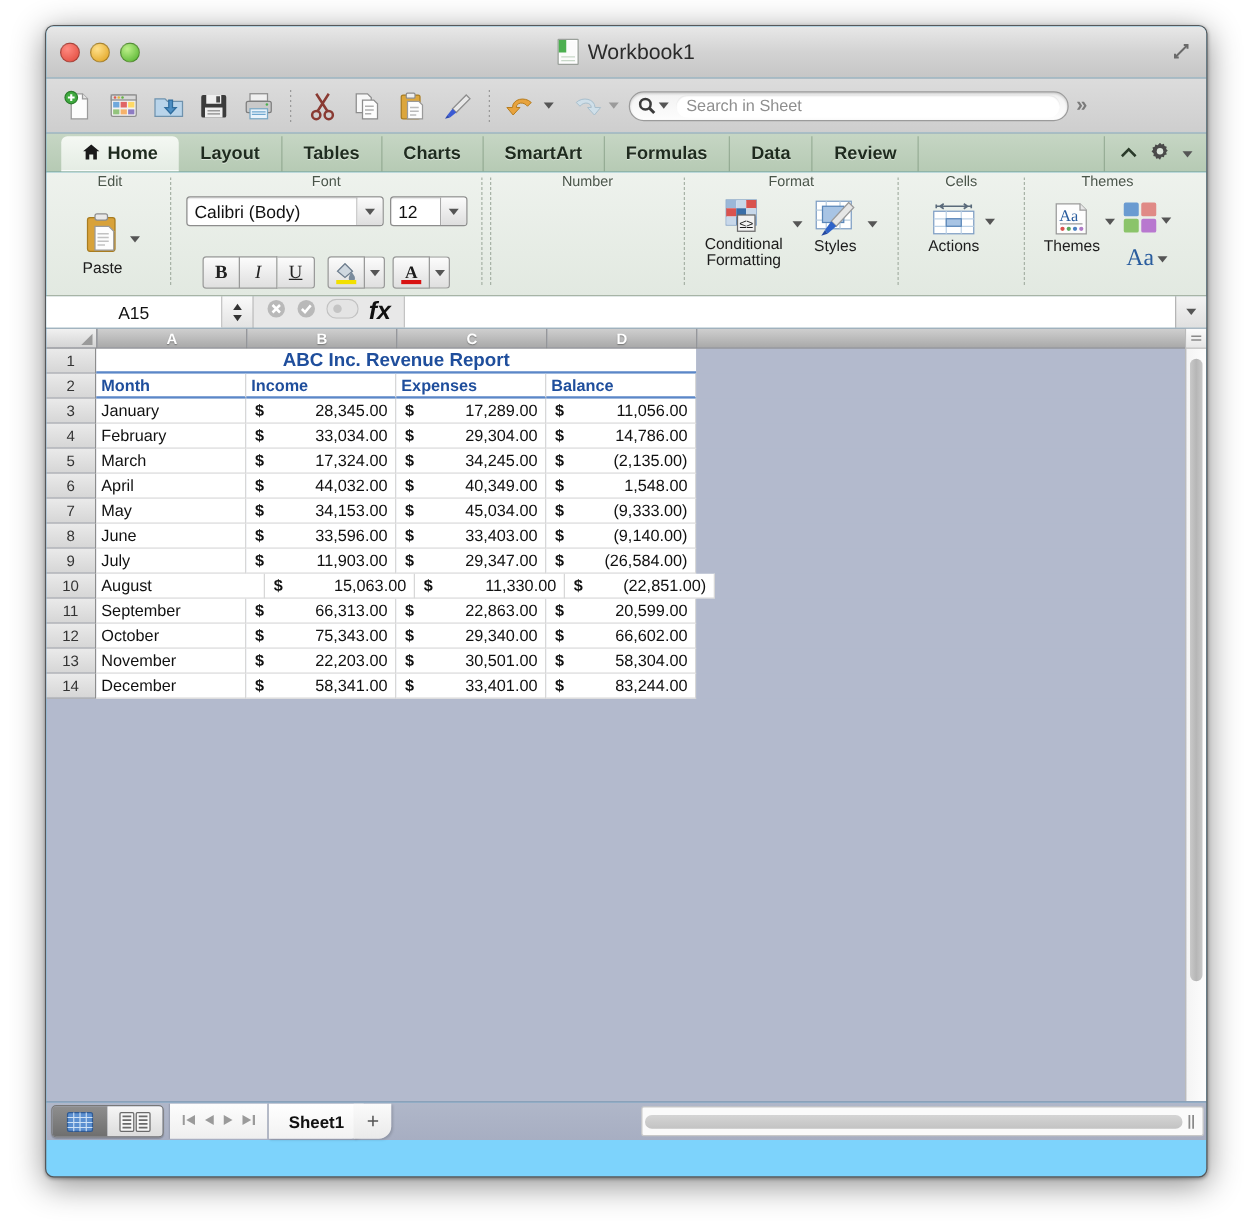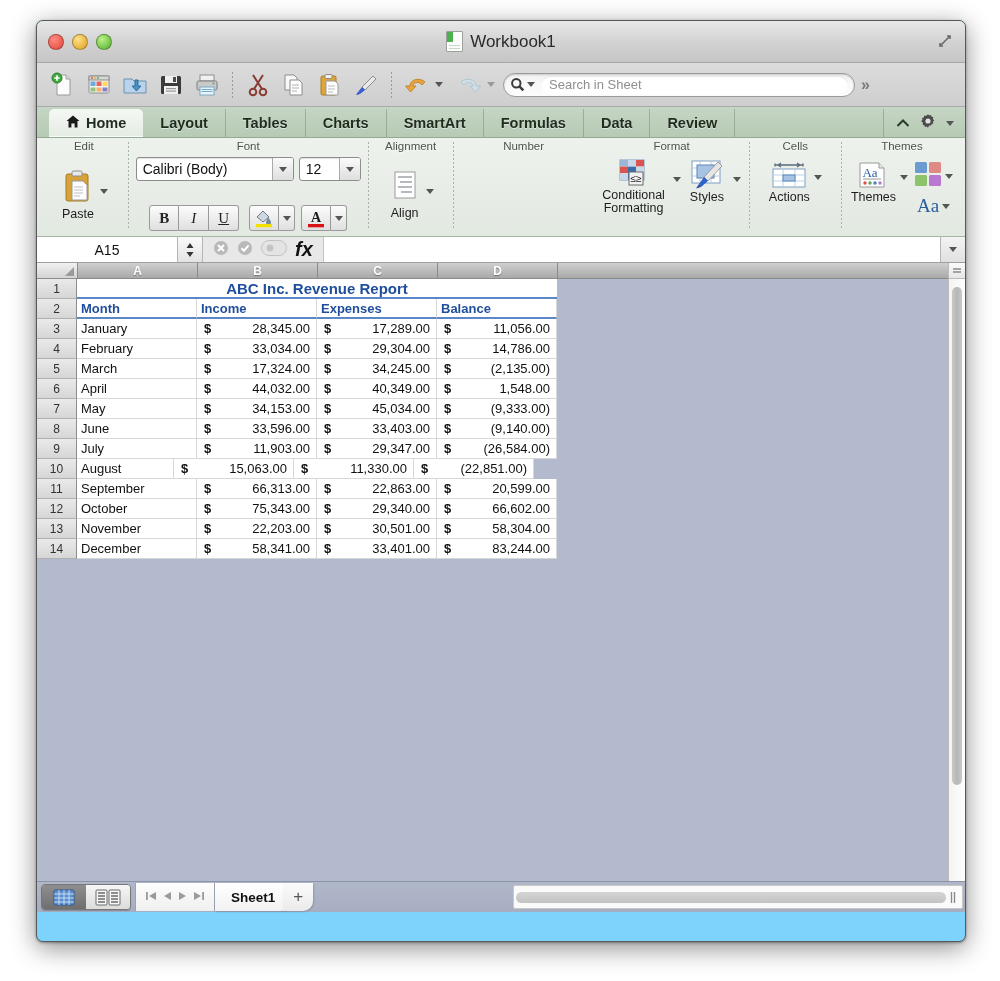--- a/index.html
+++ b/index.html
@@ -549,33 +549,20 @@
               </div>
               <div class="fbtn sm">
                   <span class="tri-d"></span>
                 </div>
             </div>
           </div>
         </div>
       </div>
       <div class="gsep"></div>
 
-      <div class="group" style="width:78px">
-        <div class="glabel">Alignment</div>
-        <div class="gbody">
-          <div class="big-btn">
-            <svg width="34" height="38" viewBox="0 0 34 38">
-              <rect x="7" y="3" width="20" height="26" fill="#fff" stroke="#9a9a9a"></rect>
-              <path d="M10 8 h14 M12 13 h12 M10 18 h14 M13 23 h11" stroke="#9aa3ab" stroke-width="1.7"></path>
-            </svg>
-            <div class="cap">Align</div>
-          </div>
-          <span class="tri-d" style="align-self:center;margin-top:-6px"></span>
-        </div>
-      </div>
       <div class="gsep"></div>
 
       <div class="group" style="width:140px">
         <div class="glabel">Number</div>
       </div>
       <div class="gsep"></div>
 
       <div class="group" style="width:156px">
         <div class="glabel">Format</div>
         <div class="gbody" style="gap:8px; align-items:flex-start; padding-top:4px;">
@@ -847,21 +834,21 @@
                 <span>29,347.00</span>
               </div>
               <div class="cell money" style="width: 120px;">
                 <span class="cur">$</span>
                 <span>(26,584.00)</span>
               </div>
               <div class="gridfill"></div>
             </div>
             <div class="grow">
               <div class="rowhdr">10</div>
-              <div class="cell" style="width: 97px;">August</div>
+              <div class="cell" style="width: 135px;">August</div>
               <div class="cell money" style="width: 120px;">
                 <span class="cur">$</span>
                 <span>15,063.00</span>
               </div>
               <div class="cell money" style="width: 120px;">
                 <span class="cur">$</span>
                 <span>11,330.00</span>
               </div>
               <div class="cell money" style="width: 120px;">
                 <span class="cur">$</span>

